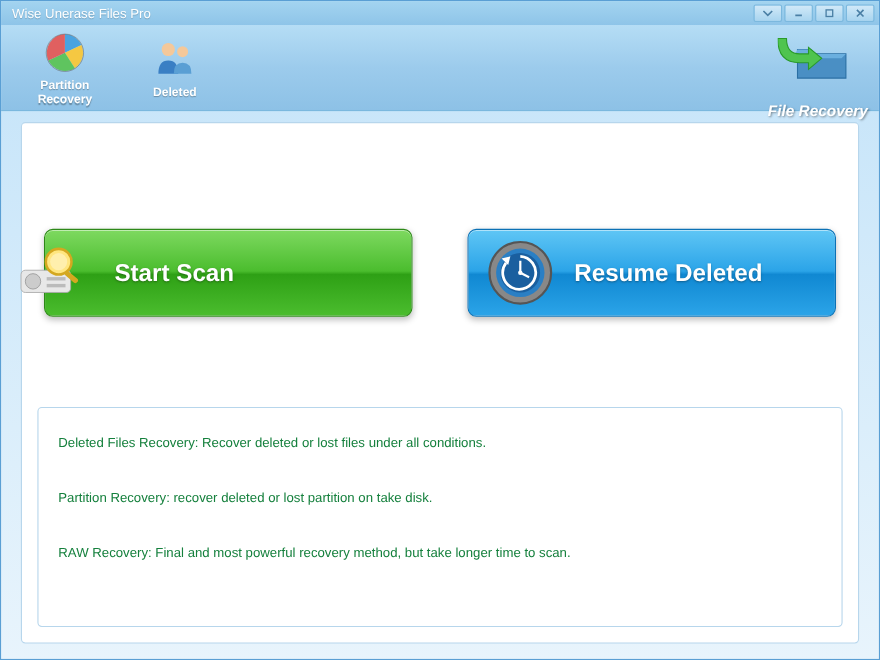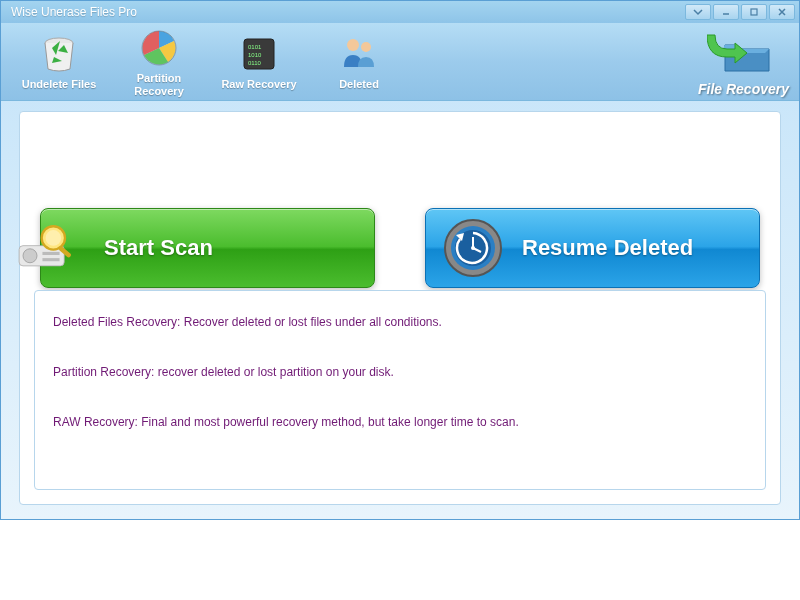--- a/index.html
+++ b/index.html
@@ -1,44 +1,44 @@
 <!DOCTYPE html>
 <html><head>
 <meta charset="utf-8">
 <style>
 * { margin: 0; padding: 0; box-sizing: border-box; font-family: Arial, sans-serif; }
 body { width: 800px; height: 600px; overflow: hidden; background: #fff; }
 
-.window { width: 800px; height: 520px; border: 1px solid #5a9fd4; background: linear-gradient(to bottom, #c3e3f9 0%, #e8f4fc 100%); position: relative; }
+.window { width: 800px; height: 600px; border: 1px solid #5a9fd4; background: linear-gradient(to bottom, #c3e3f9 0%, #e8f4fc 100%); position: relative; }
 
 .titlebar { height: 22px; background: linear-gradient(to bottom, #a3d4f0, #8ec4e8); display: flex; align-items: center; justify-content: space-between; padding: 0 4px; }
 .titlebar-text { color: #fff; font-size: 12px; padding-left: 6px; text-shadow: 0 1px 1px rgba(0,0,0,0.2); }
 .window-controls { display: flex; gap: 2px; }
 .wc-btn { width: 26px; height: 16px; background: linear-gradient(to bottom, #d1e9f8, #a8d4ef); border: 1px solid #7bb8de; border-radius: 2px; display: flex; align-items: center; justify-content: center; cursor: pointer; }
 .wc-btn svg { width: 10px; height: 10px; }
 
 .toolbar { height: 78px; background: linear-gradient(to bottom, #b5ddf5 0%, #9ccbec 50%, #8dc1e6 100%); display: flex; align-items: center; padding: 4px 8px; border-bottom: 1px solid #7bb8de; position: relative; }
 .tool-item { width: 100px; text-align: center; cursor: pointer; padding: 4px 0; }
 .tool-item .icon-wrap { height: 44px; display: flex; align-items: center; justify-content: center; }
 .tool-item .label { color: #fff; font-size: 11px; font-weight: bold; line-height: 13px; margin-top: 2px; text-shadow: 0 1px 1px rgba(0,0,0,0.3); white-space: pre-line; }
 .brand { position: absolute; right: 10px; top: 8px; text-align: center; }
-.brand-label { color: #fff; font-size: 14px; font-weight: bold; font-style: italic; text-shadow: 1px 1px 2px rgba(0,0,0,0.4); margin-top: 2px; }
+.brand-label { color: #fff; font-size: 14px; font-weight: bold; font-style: italic; text-shadow: 1px 1px 2px rgba(0,0,0,0.4); margin-top: 12px; }
 
 .content { position: absolute; left: 18px; right: 18px; top: 110px; bottom: 14px; background: #fff; border: 1px solid #b7d6ec; border-radius: 4px; padding: 20px; }
 
 .buttons-row { display: flex; justify-content: center; gap: 50px; margin-top: 76px; }
 .big-btn { width: 340px; height: 80px; border-radius: 8px; display: flex; align-items: center; padding-left: 20px; cursor: pointer; position: relative; box-shadow: 0 2px 6px rgba(0,0,0,0.25), inset 0 1px 0 rgba(255,255,255,0.5); }
 .big-btn.green { background: linear-gradient(to bottom, #7ed960 0%, #4bbd2e 48%, #2ea015 52%, #4bbd2e 100%); border: 1px solid #2d8818; }
 .big-btn.blue { background: linear-gradient(to bottom, #5fc6f5 0%, #2ba4e8 48%, #1088d2 52%, #2ba4e8 100%); border: 1px solid #0b71b5; }
 .big-btn .btn-icon { width: 70px; height: 70px; margin-left: -45px; margin-right: 18px; display: flex; align-items: center; justify-content: center; }
 .big-btn.blue .btn-icon { margin-left: -8px; margin-right: 14px; }
 .big-btn .btn-text { color: #fff; font-size: 22px; font-weight: bold; text-shadow: 0 1px 2px rgba(0,0,0,0.35); }
 
 .info-panel { position: absolute; left: 14px; right: 14px; bottom: 14px; height: 200px; border: 1px solid #b7d6ec; border-radius: 4px; padding: 24px 18px; background: #fff; }
-.info-line { color: #701a75; font-size: 12px; margin-bottom: 36px; }
+.info-line { color: #15803d; font-size: 12px; margin-bottom: 36px; }
 .info-line:last-child { margin-bottom: 12px; }
 </style>
 </head>
 <body>
 
 <div class="window">
 
   <div class="titlebar">
     <div class="titlebar-text">Wise Unerase Files Pro</div>
     <div class="window-controls">
@@ -59,58 +59,35 @@
       </div>
       <div class="wc-btn">
         <svg viewBox="0 0 10 10">
             <path d="M2 2 L8 8 M8 2 L2 8" stroke="#4a7fa5" stroke-width="1.5"></path>
           </svg>
       </div>
     </div>
   </div>
 
   <div class="toolbar">
-    <div class="tool-item">
-      <div class="icon-wrap">
-        <svg width="42" height="42" viewBox="0 0 42 42">
-          <ellipse cx="21" cy="10" rx="14" ry="5" fill="#e8e8e8" stroke="#aaa"></ellipse>
-          <path d="M7 10 L10 36 Q21 40 32 36 L35 10" fill="#f0f0f0" stroke="#999"></path>
-          <path d="M14 15 L22 8 L18 22 Z" fill="#3cb043"></path>
-          <path d="M26 12 L30 20 L20 18 Z" fill="#3cb043"></path>
-          <path d="M16 24 L24 28 L14 30 Z" fill="#3cb043"></path>
-        </svg>
-      </div>
-      <div class="label">Undelete Files</div>
-    </div>
 
     <div class="tool-item">
       <div class="icon-wrap">
         <svg width="42" height="42" viewBox="0 0 42 42">
           <path d="M21 4 A17 17 0 0 1 36 14 L21 21 Z" fill="#4aa3e0"></path>
           <path d="M36 14 A17 17 0 0 1 30 35 L21 21 Z" fill="#f5c842"></path>
           <path d="M30 35 A17 17 0 0 1 6 28 L21 21 Z" fill="#5fc45f"></path>
           <path d="M6 28 A17 17 0 0 1 21 4 L21 21 Z" fill="#e06060"></path>
           <ellipse cx="21" cy="21" rx="17" ry="17" fill="none" stroke="#666" stroke-width="0.5"></ellipse>
         </svg>
       </div>
       <div class="label">Partition
 Recovery</div>
     </div>
 
-    <div class="tool-item">
-      <div class="icon-wrap">
-        <svg width="42" height="42" viewBox="0 0 42 42">
-          <rect x="6" y="6" width="30" height="30" rx="3" fill="#3a3a3a" stroke="#222"></rect>
-          <text x="10" y="16" font-size="6" fill="#8f8" font-family="monospace">0101</text>
-          <text x="10" y="24" font-size="6" fill="#8f8" font-family="monospace">1010</text>
-          <text x="10" y="32" font-size="6" fill="#8f8" font-family="monospace">0110</text>
-        </svg>
-      </div>
-      <div class="label">Raw Recovery</div>
-    </div>
 
     <div class="tool-item">
       <div class="icon-wrap">
         <svg width="42" height="42" viewBox="0 0 42 42">
           <circle cx="15" cy="12" r="6" fill="#f4c89a"></circle>
           <path d="M6 34 Q6 22 15 22 Q24 22 24 34 Z" fill="#3a7fc4"></path>
           <circle cx="28" cy="14" r="5" fill="#f4c89a"></circle>
           <path d="M20 34 Q20 24 28 24 Q36 24 36 34 Z" fill="#5a9fd4"></path>
         </svg>
       </div>
@@ -157,18 +134,18 @@
             <line x1="31" y1="31" x2="39" y2="35" stroke="#fff" stroke-width="2"></line>
             <circle cx="31" cy="31" r="2" fill="#fff"></circle>
           </svg>
         </div>
         <div class="btn-text">Resume Deleted</div>
       </div>
     </div>
 
     <div class="info-panel">
       <div class="info-line">Deleted Files Recovery: Recover deleted or lost files  under all conditions.</div>
-      <div class="info-line">Partition Recovery: recover deleted or lost partition on your disk.</div>
+      <div class="info-line">Partition Recovery: recover deleted or lost partition on take disk.</div>
       <div class="info-line">RAW Recovery: Final and most powerful recovery method, but take longer time to scan.</div>
     </div>
 
   </div>
 </div>
 
 </body></html>

